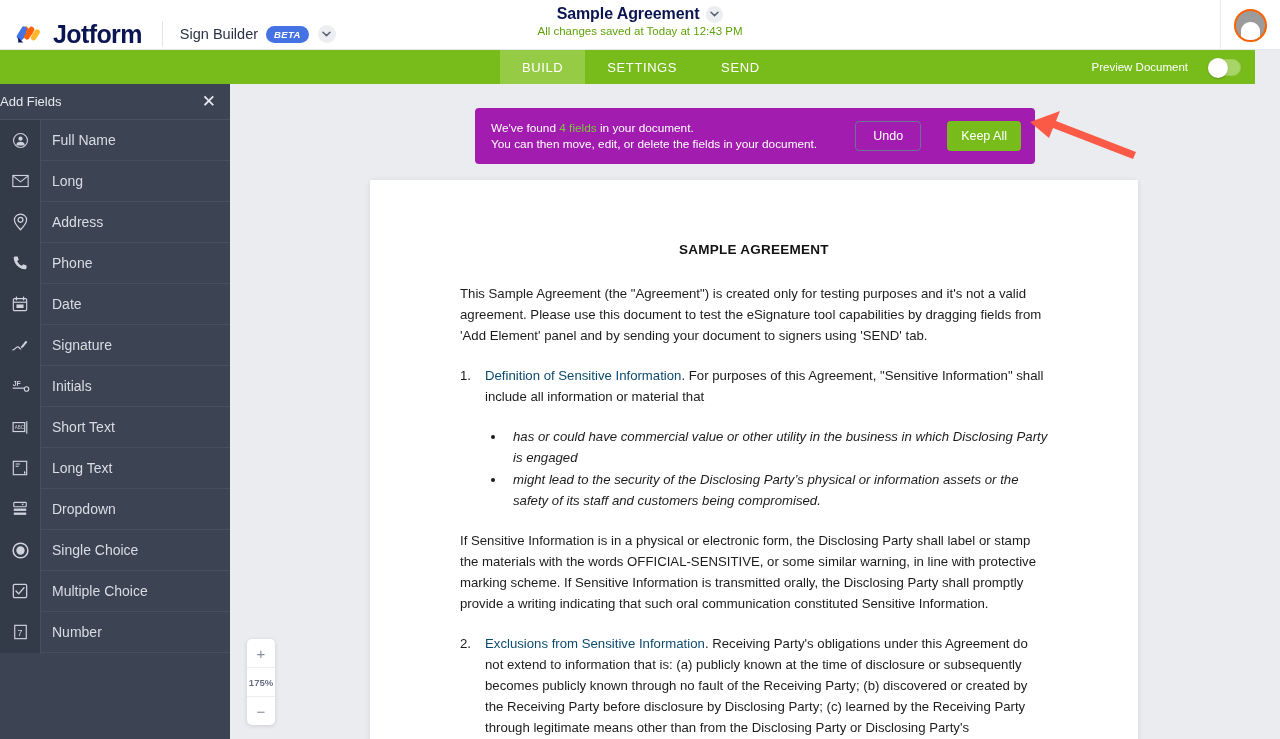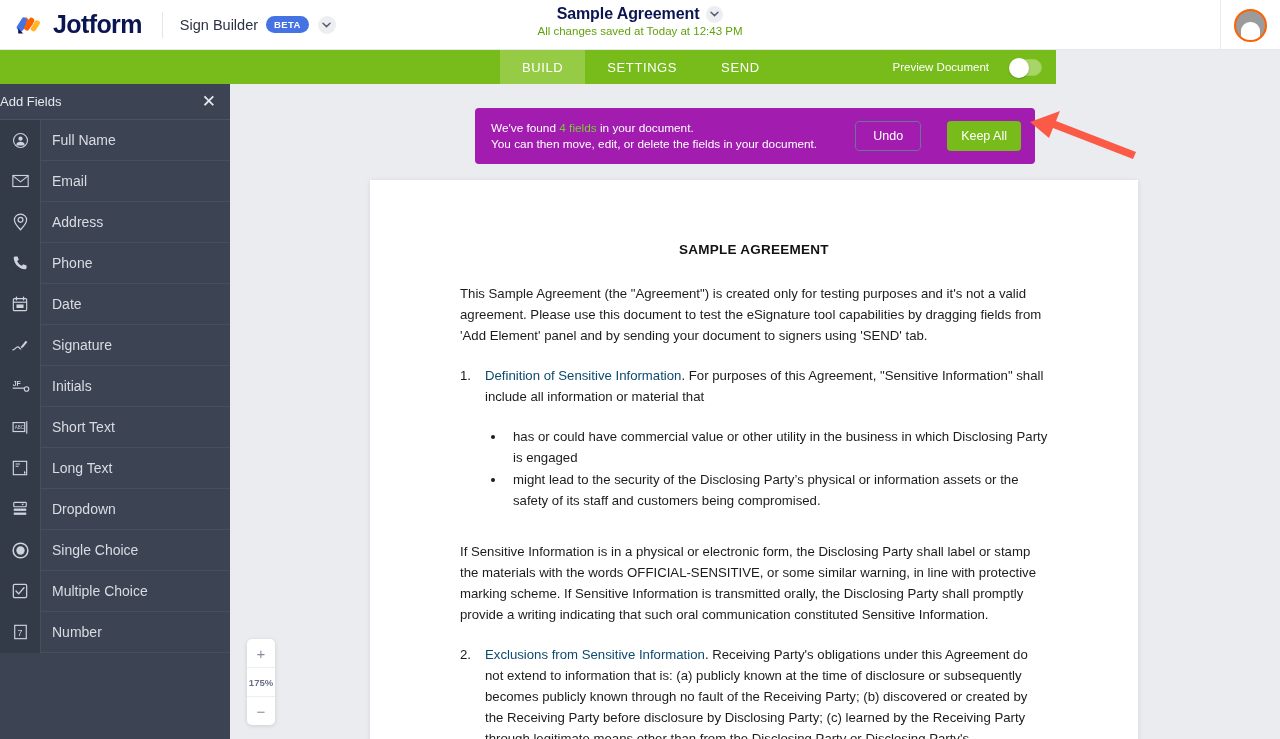--- a/index.html
+++ b/index.html
@@ -6,32 +6,32 @@
   html, body {
     width: 1280px; height: 739px;
     font-family: "Liberation Sans", sans-serif;
     overflow: hidden; background: #ebecf0;
   }
 
   
   .topbar {
     position: absolute; top: 0; left: 0; width: 1280px; height: 50px;
     background: #fff; border-bottom: 1px solid #e6e7ea;
-    display: flex; align-items: center;
+    display: flex; align-items: flex-end;
   }
   .brand { display: flex; align-items: center; padding-left: 14px; }
   .logo-mark { width: 30px; height: 30px; position: relative; margin-right: 9px; }
   .brand-name {
     font-size: 25px; font-weight: bold; color: #0a1551; letter-spacing: -0.6px;
   }
   .vdivide { width: 1px; height: 26px; background: #e3e5e9; margin: 0 17px 0 20px; }
   .sb-label { font-size: 14.5px; color: #2b3245; font-weight: 500; }
   .beta-pill {
     display: inline-block; background: #4573e3; color: #fff;
-    font-size: 9.5px; font-weight: bold; 
+    font-size: 9.5px; font-weight: bold; font-style: italic;
     padding: 3px 8px 3px 8px; border-radius: 9px; margin-left: 8px;
     letter-spacing: 0.4px; vertical-align: middle;
   }
   .caret-btn {
     width: 18px; height: 18px; border-radius: 50%; background: #edeef2;
     display: inline-flex; align-items: center; justify-content: center;
     margin-left: 9px; vertical-align: middle;
   }
   .caret-btn svg { display:block; }
 
@@ -59,21 +59,21 @@
     background: #9b9b9b; border: 2.5px solid #ff6100;
     display: flex; align-items: flex-end; justify-content: center; overflow: hidden;
   }
   .avatar-head {
     width: 19px; height: 19px; background: #fff; border-radius: 9px 9px 3px 3px;
     margin-bottom: -1px;
   }
 
   
   .greenbar {
-    position: absolute; top: 50px; left: 0; width: 1056px; height: 34px;
+    position: absolute; top: 50px; left: 0; width: 1255px; height: 34px;
     background: #78bc1b; display: flex; align-items: stretch;
   }
   .tabs { display: flex; margin-left: 500px; height: 34px; }
   .tab {
     display: flex; align-items: center; justify-content: center;
     padding: 0 22px; font-size: 13px; color: #fff; letter-spacing: 0.6px;
     font-weight: 500; height: 34px;
   }
   .tab.active { background: #96cb45; }
   .preview-wrap {
@@ -126,21 +126,21 @@
     text-align: center; font-size: 13.5px; font-weight: bold; color: #121212;
     letter-spacing: 0.25px; margin-bottom: 26px;
   }
   .doc-p {
     font-size: 13.2px; color: #1c1c1c; line-height: 21px; margin-bottom: 19px;
   }
   .numpara { display: flex; margin-bottom: 19px; }
   .numpara .num { width: 25px; min-width: 25px; font-size: 13.2px; color: #1c1c1c; line-height: 21px; }
   .numpara .body { font-size: 13.2px; color: #1c1c1c; line-height: 21px; }
   .lnk { color: #0c4a6e; }
-  .bullets { margin: 0 0 30px 0; padding-left: 46px; }
+  .bullets { margin: 0 0 19px 0; padding-left: 46px; font-style: italic; }
   .bullets li {
     font-size: 13.2px; color: #1c1c1c; line-height: 21px; margin-bottom: 1px;
     padding-left: 7px;
   }
 
   
   .banner {
     position: absolute; left: 245px; top: 24px; width: 560px; height: 56px;
     background: #a21caf; border-radius: 4px; display: flex; align-items: center;
     padding: 0 14px 0 16px;
@@ -249,21 +249,21 @@
     <span class="field-label">Full Name</span>
   </div>
 
   <div class="field-row">
     <span class="field-icon">
       <svg width="17" height="14" viewBox="0 0 20 15">
           <rect x="1" y="1" width="18" height="13" fill="none" stroke="#cfd3dc" stroke-width="1.3"></rect>
           <path d="M1.5 1.8 L10 8.5 L18.5 1.8" fill="none" stroke="#cfd3dc" stroke-width="1.3"></path>
         </svg>
     </span>
-    <span class="field-label">Email</span>
+    <span class="field-label">Long</span>
   </div>
 
   <div class="field-row">
     <span class="field-icon">
       <svg width="15" height="18" viewBox="0 0 16 19">
           <path d="M8 1.2 C4.3 1.2 1.5 4 1.5 7.2 C1.5 11.4 8 17.8 8 17.8 C8 17.8 14.5 11.4 14.5 7.2 C14.5 4 11.7 1.2 8 1.2 Z" fill="none" stroke="#cfd3dc" stroke-width="1.3"></path>
           <circle cx="8" cy="7.2" r="2.6" fill="none" stroke="#cfd3dc" stroke-width="1.3"></circle>
         </svg>
     </span>
     <span class="field-label">Address</span>

